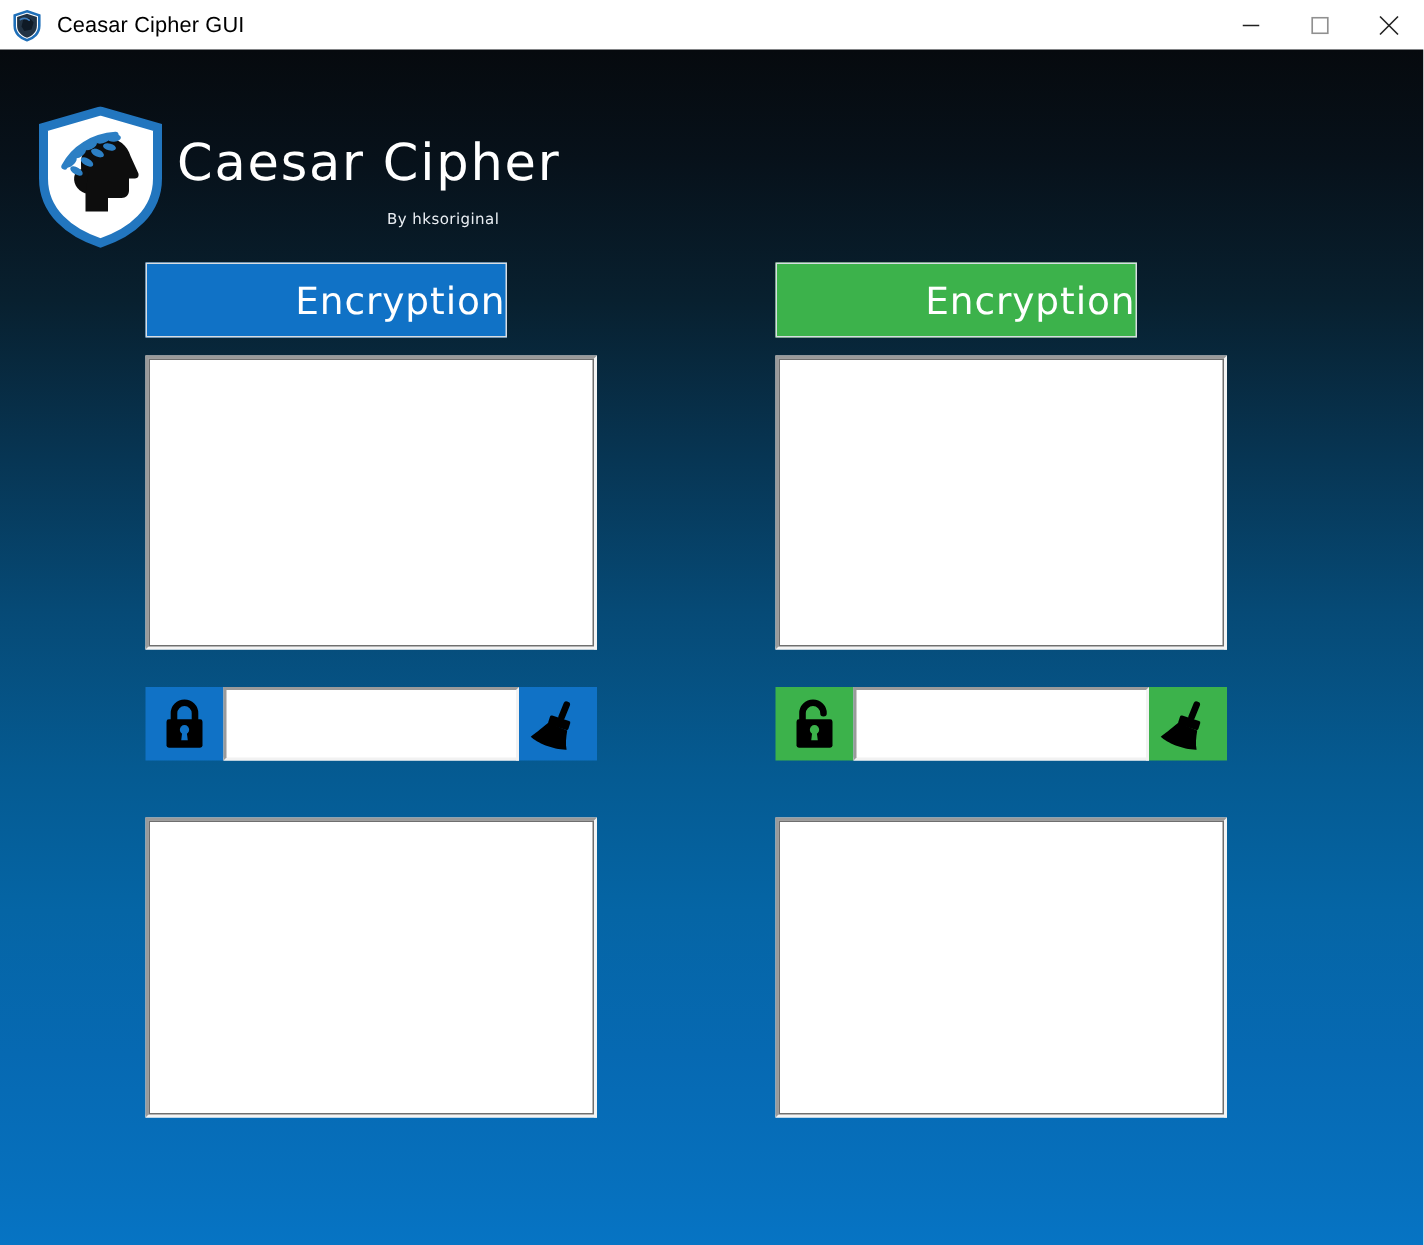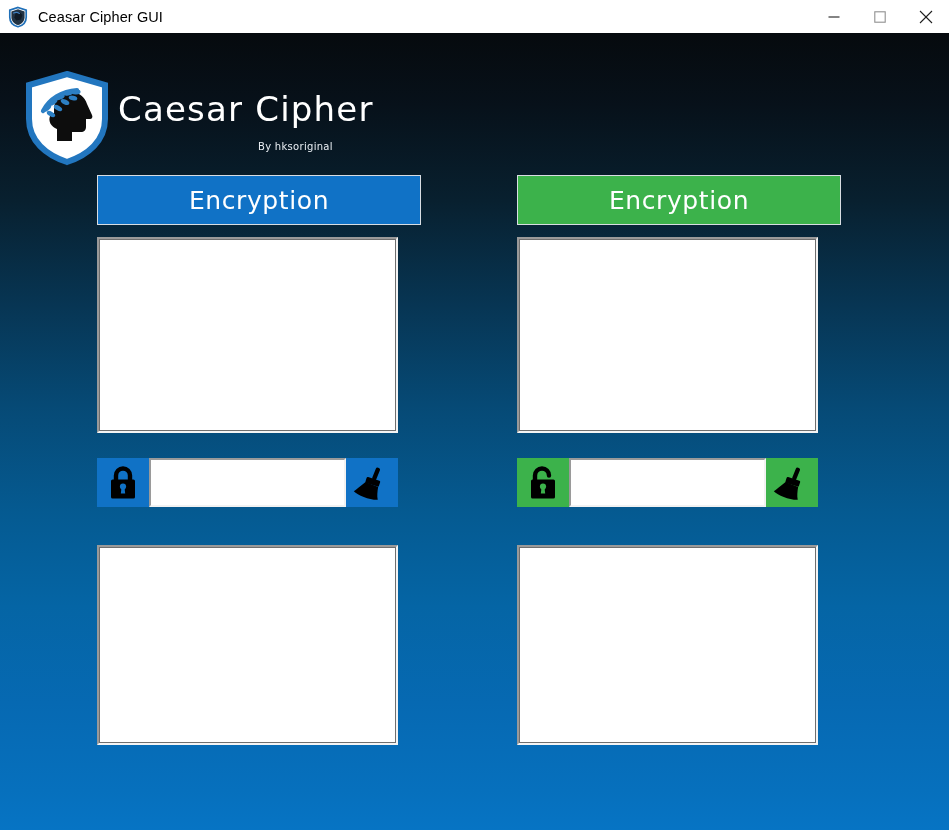--- a/index.html
+++ b/index.html
@@ -103,26 +103,26 @@
   
   .column { position: absolute; top: 0; width: 301px; }
   .column.enc { left: 97px; }
   .column.dec { left: 517px; }
 
   
   .panel-btn {
     position: absolute;
     top: 142px;
     left: 0;
-    width: 324px;
+    width: 241px;
     height: 50px;
     border: 1px solid #d8dde2;
     display: flex;
     align-items: center;
-    justify-content: center;
+    justify-content: flex-end;
     cursor: pointer;
   }
   .panel-btn span {
     font-family: "DejaVu Sans", sans-serif;
     font-size: 25px;
     color: #ffffff;
     letter-spacing: 0.6px;
   }
   .panel-btn.blue  { background: #1072c6; }
   .panel-btn.green { background: #3cb24b; }

